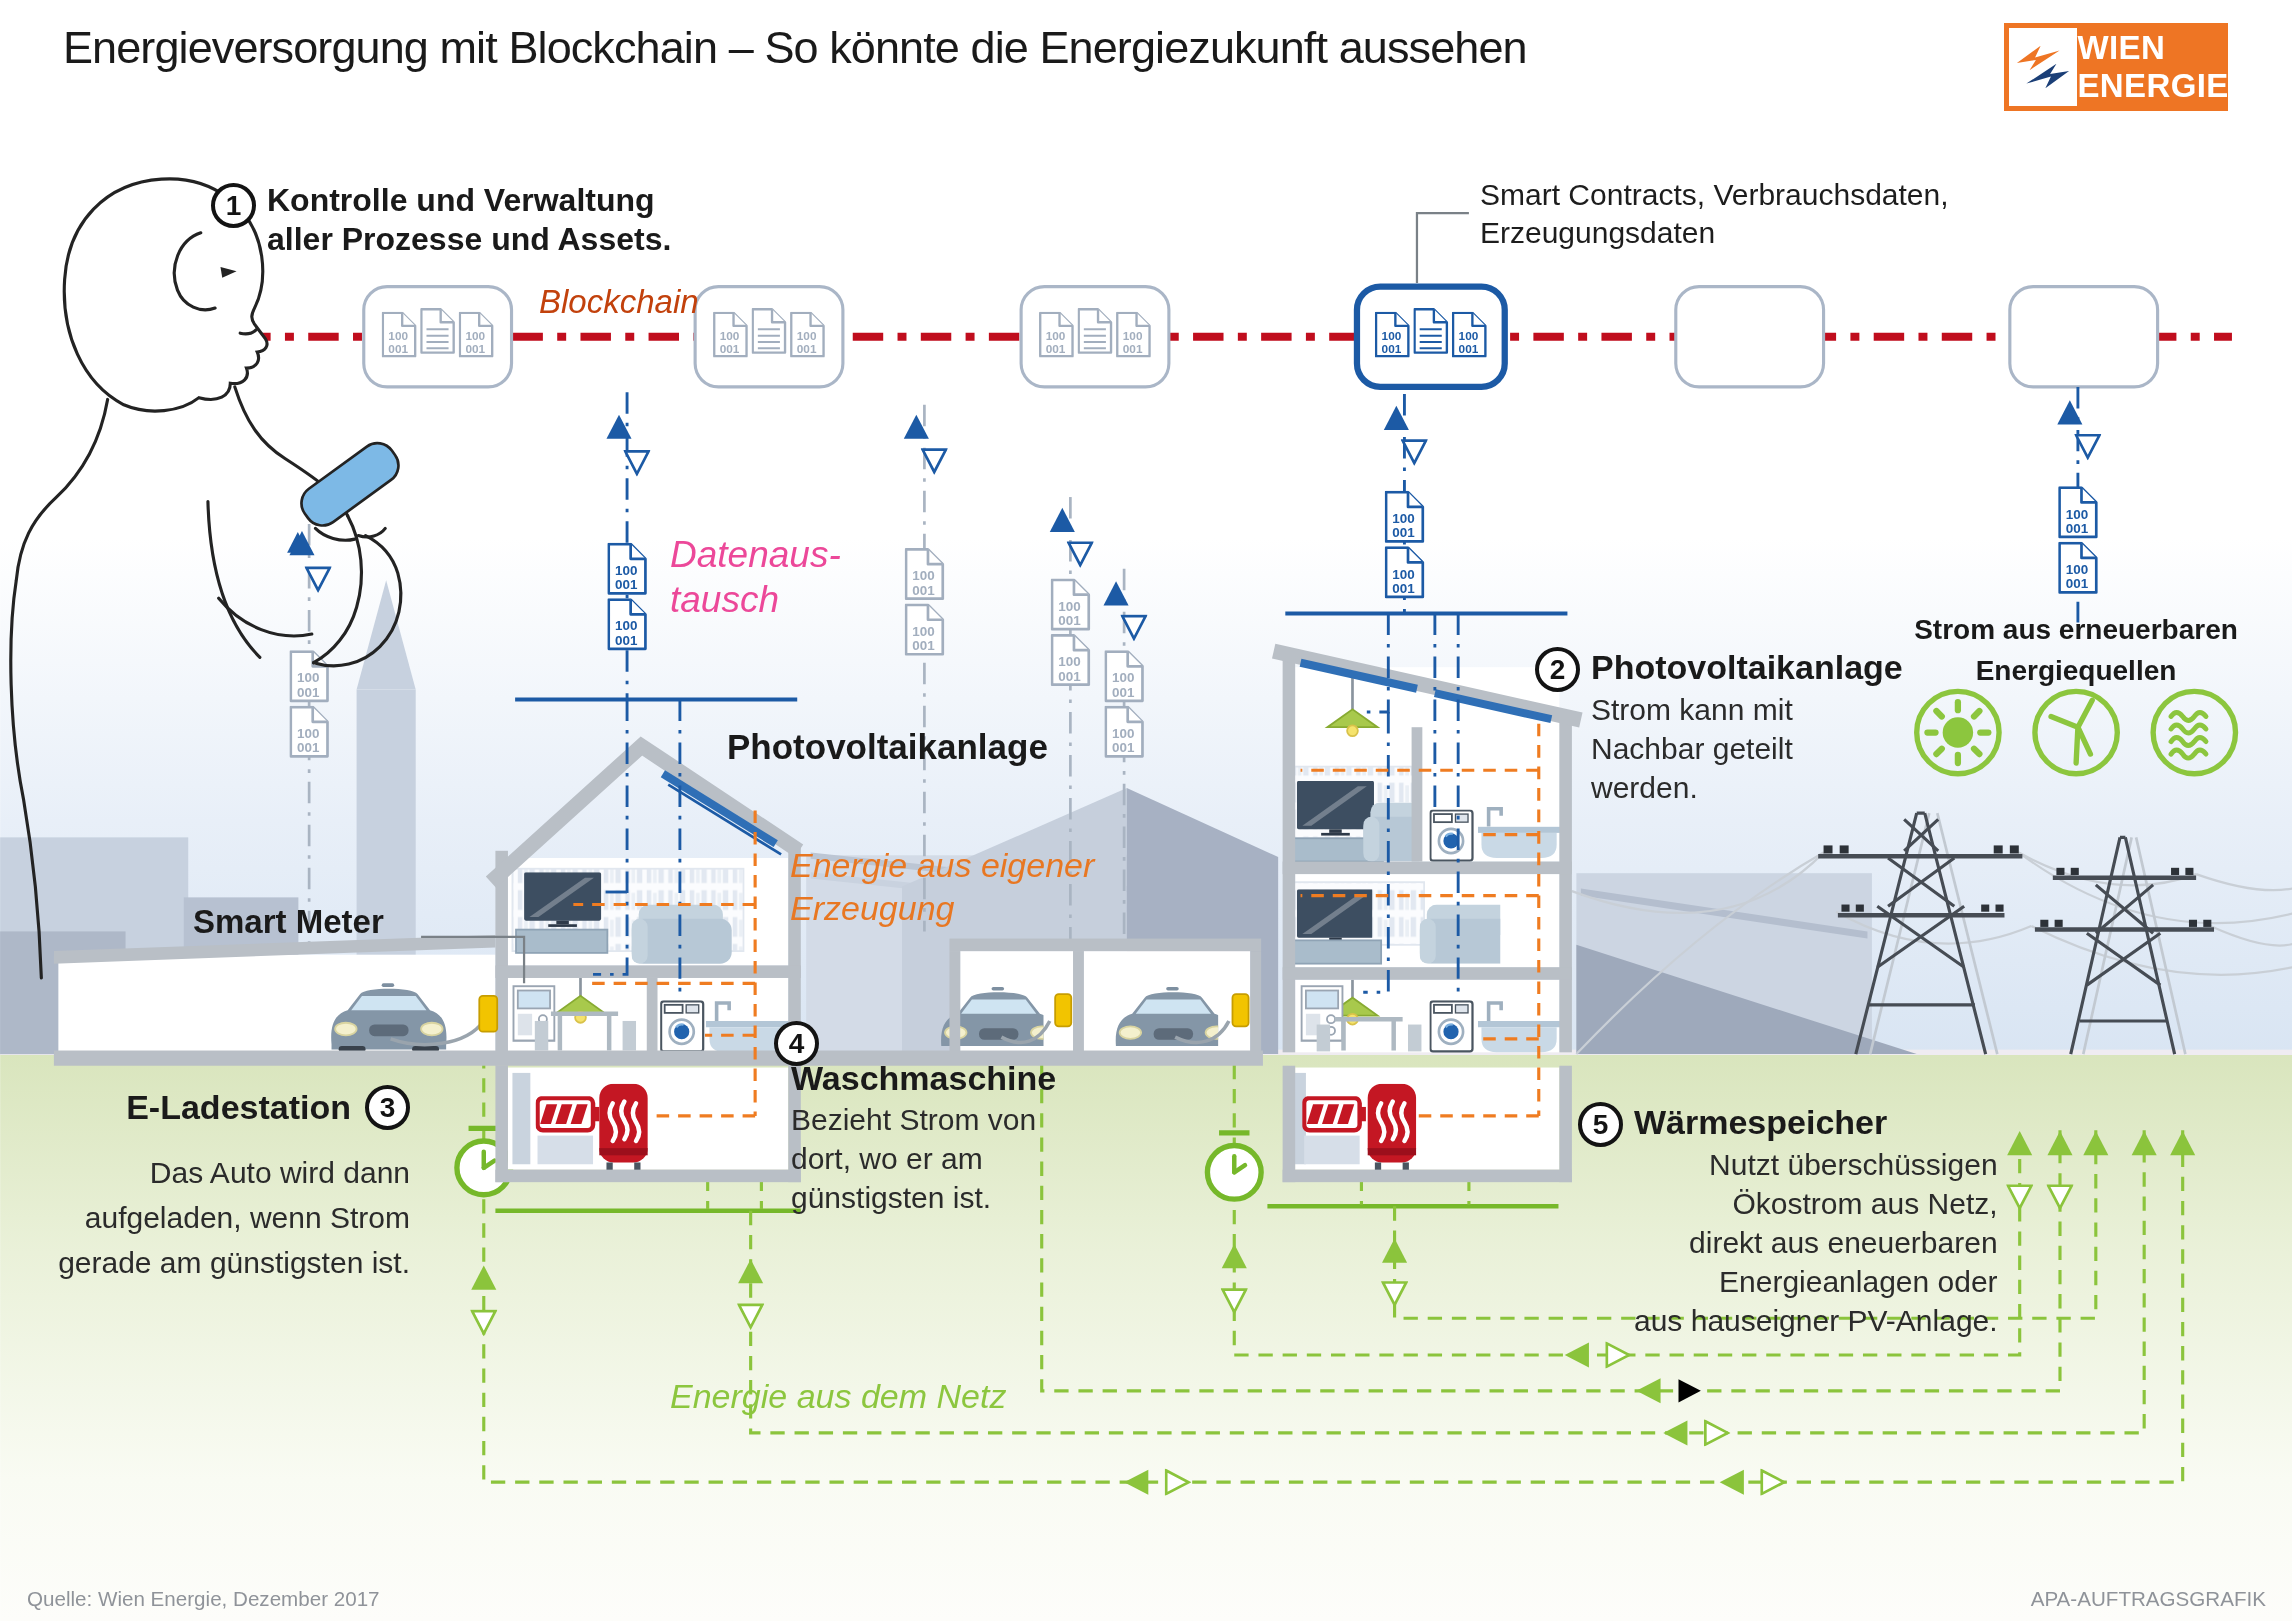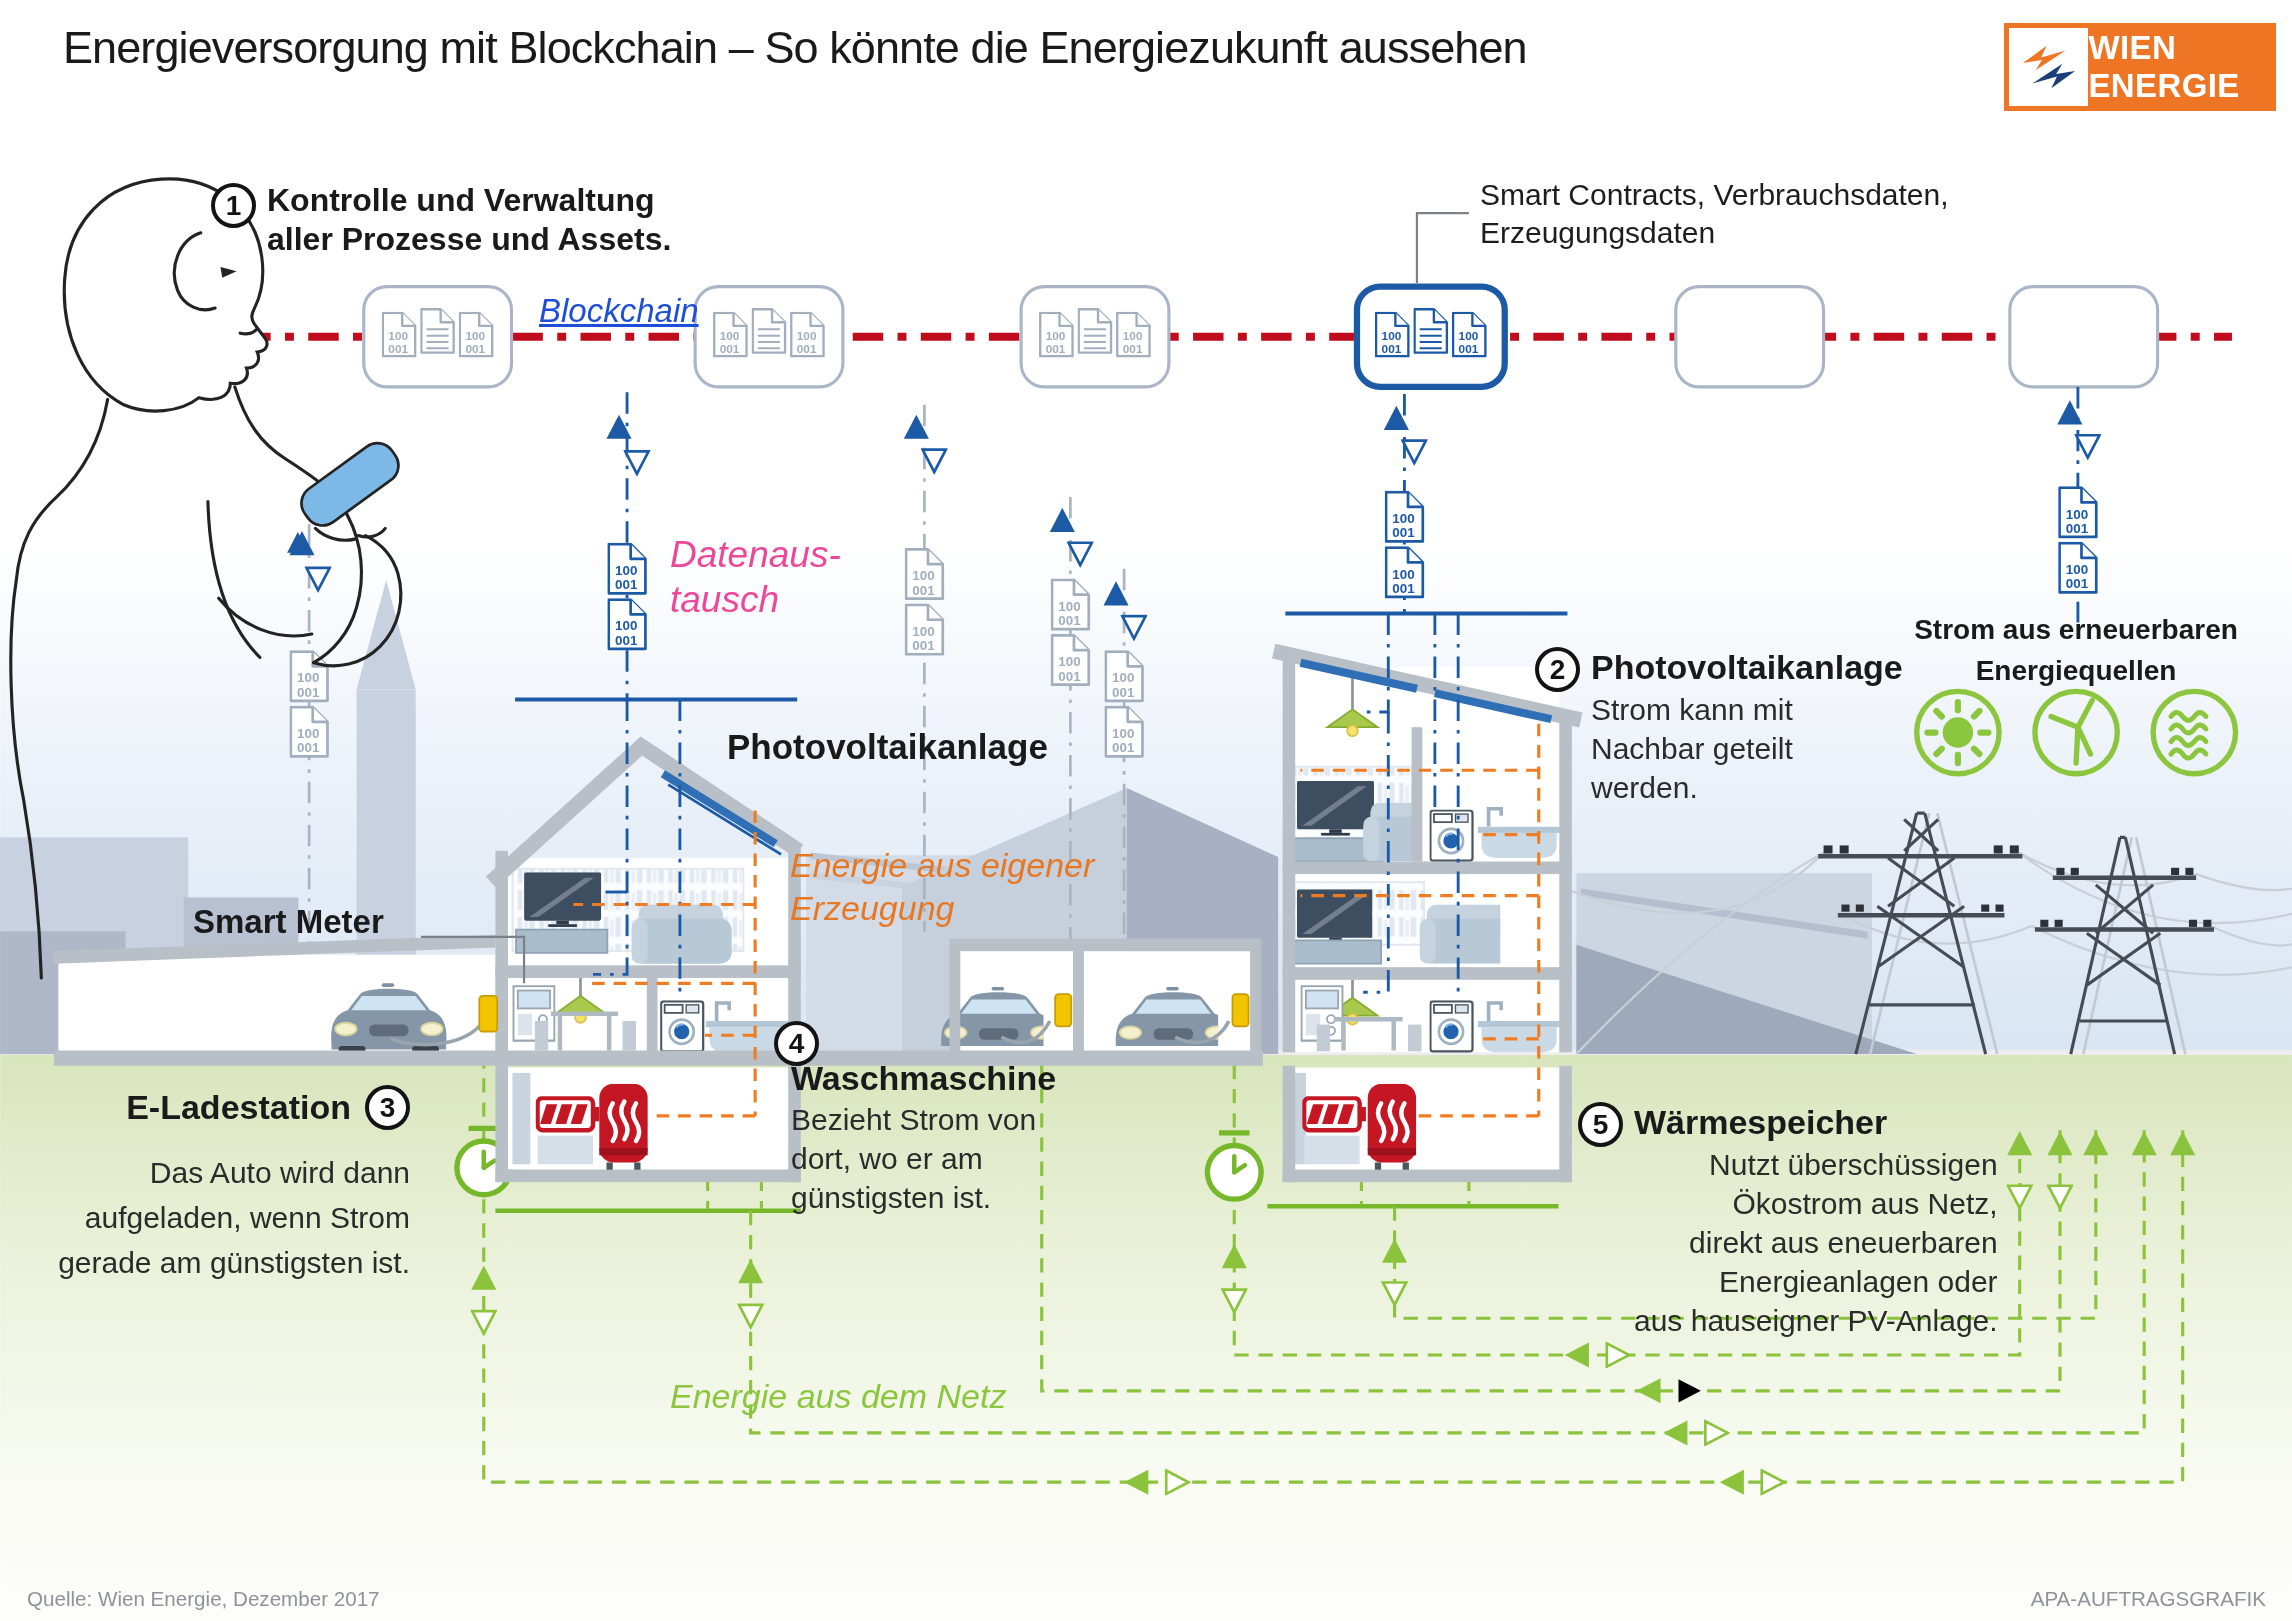--- a/index.html
+++ b/index.html
@@ -6,21 +6,21 @@
   .stage{position:relative;width:2293px;height:1621px;background:#fff;overflow:hidden;
          font-family:"Liberation Sans",sans-serif;color:#1a1a1a;}
   .stage svg.art{position:absolute;left:0;top:0;}
   .lbl{position:absolute;white-space:nowrap;}
   .bold{font-weight:700;}
   .it{font-style:italic;}
   .cnum{box-sizing:border-box;display:flex;align-items:center;justify-content:center;
         width:45px;height:45px;border:4px solid #131313;border-radius:50%;
         background:#fff;font-weight:700;font-size:28px;color:#131313;}
   .titlebar{position:absolute;left:63px;top:21.5px;font-size:45px;font-weight:400;letter-spacing:-0.9px;}
-  .logo{position:absolute;left:2004px;top:23px;width:272px;height:88px;background:#ee7524;display:flex;align-items:stretch;}
+  .logo{position:absolute;left:2004px;top:23px;width:224px;height:88px;background:#ee7524;display:flex;align-items:stretch;}
   .logo .mark{width:79px;margin:5.4px 0 5.4px 5.4px;background:#fff;display:flex;align-items:center;justify-content:center;}
   .logo .brand{flex:1;display:flex;align-items:center;justify-content:center;color:#fff;
                font-weight:700;font-size:33px;letter-spacing:0.4px;}
   .footer{position:absolute;top:1587px;font-size:20.6px;color:#8f9399;}
   
   .redline{stroke:#c00d1d;stroke-width:9;stroke-dasharray:34 16 10 16;fill:none;}
   .blockN{fill:#fff;stroke:#aab6c7;stroke-width:3.5;}
   .blockH{fill:#fff;stroke:#1c5aa5;stroke-width:7;}
   .gdash{stroke:#8bc43c;stroke-width:3.5;stroke-dasharray:16 11;fill:none;}
   .gsolid{stroke:#76b82a;stroke-width:5;fill:none;}
@@ -658,21 +658,21 @@
   </div>
   <div class="brand">WIEN ENERGIE</div>
 </div>
 
 <div class="lbl cnum" style="left:211px;top:183px;">1</div>
 <div class="lbl bold" style="left:267px;top:181px;font-size:32px;line-height:39px;">
   <div>Kontrolle und Verwaltung</div>
   <div>aller Prozesse und Assets.</div>
 </div>
 
-<div class="lbl it" style="left:539px;top:292px;font-size:33px;color:#1d4ed8;text-decoration:underline;">Blockchain</div>
+<div class="lbl it" style="left:539px;top:283px;font-size:33px;color:#c2410c;">Blockchain</div>
 <div class="lbl" style="left:1480px;top:176px;font-size:30px;line-height:38px;color:#1d1d1d;">
   <div>Smart Contracts, Verbrauchsdaten,</div>
   <div>Erzeugungsdaten</div>
 </div>
 
 <div class="lbl it" style="left:670px;top:532px;font-size:37px;line-height:45px;color:#ec4899;">
   <div>Datenaus-</div>
   <div>tausch</div>
 </div>
 

